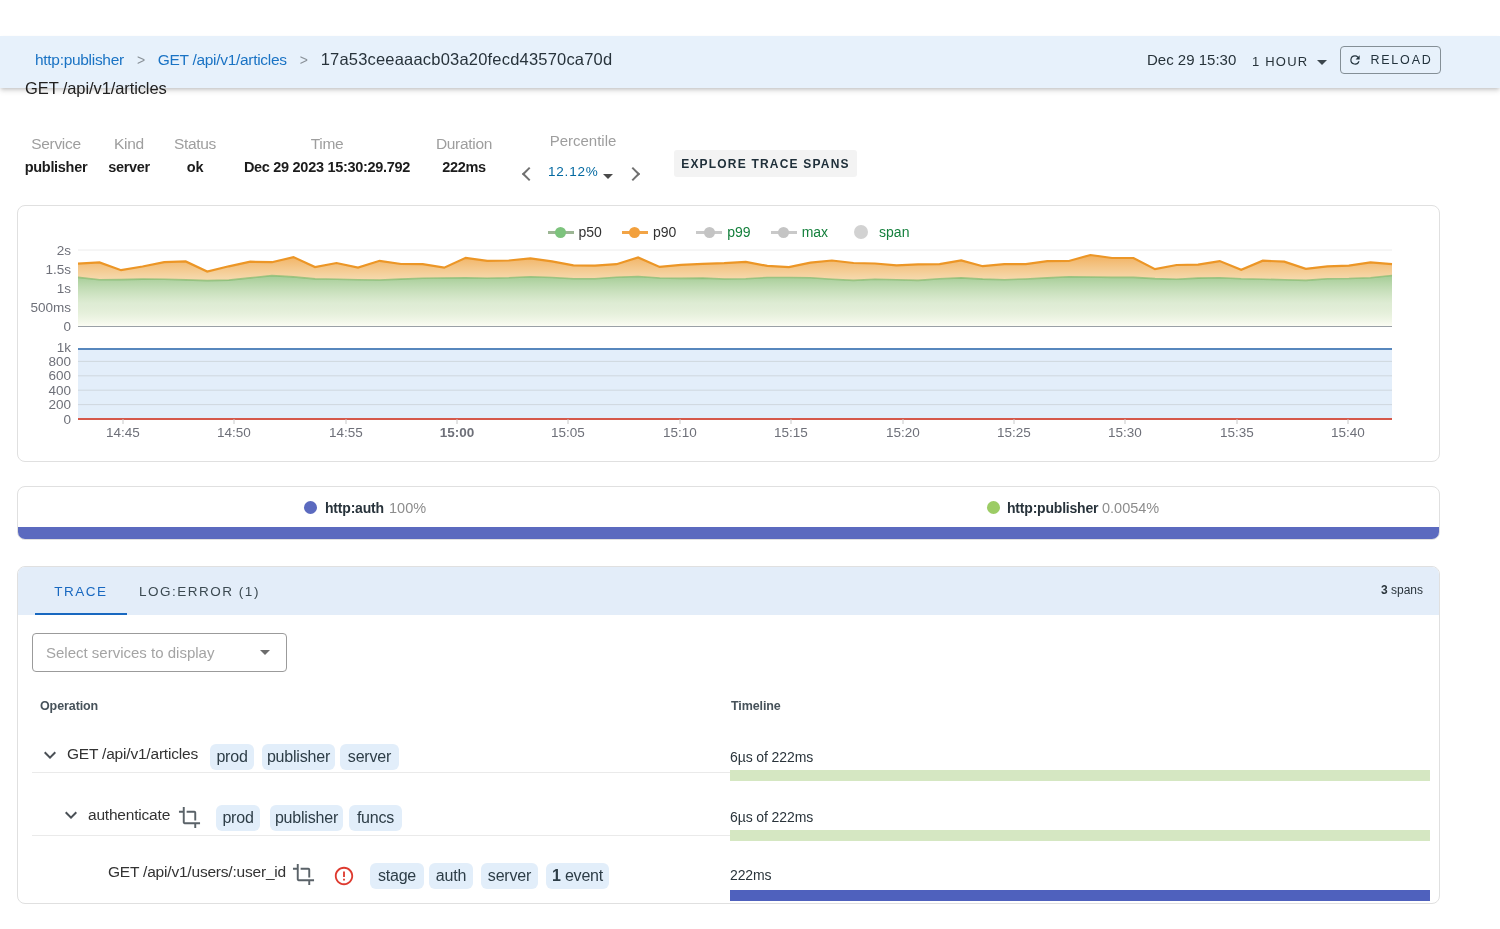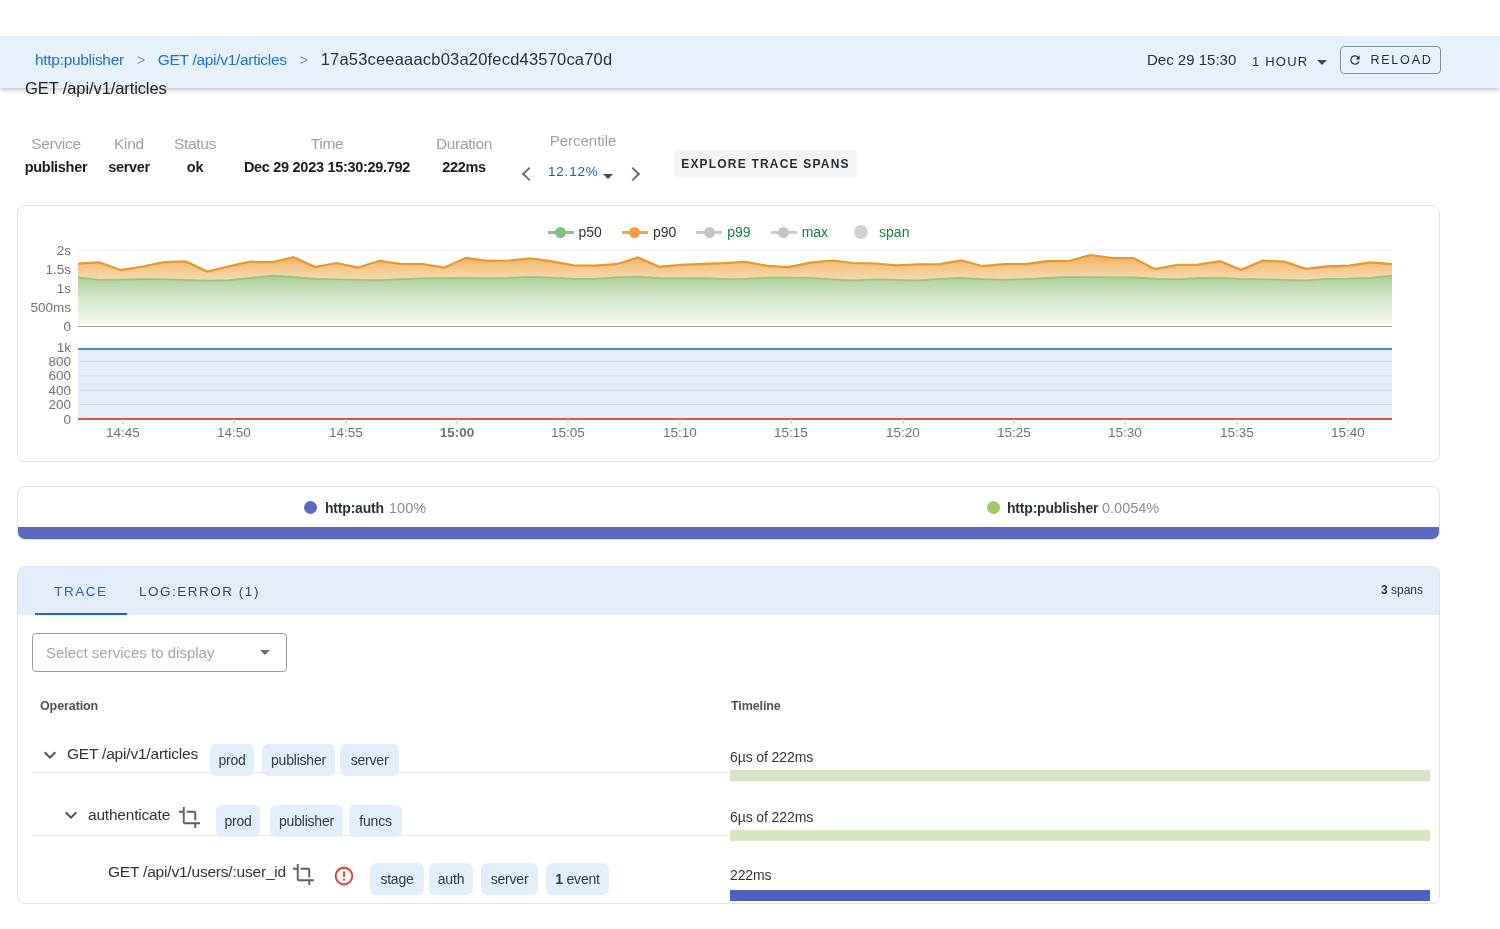--- a/index.html
+++ b/index.html
@@ -44,21 +44,21 @@
 .tab1{position:absolute;left:17px;top:0;width:92px;height:48px;display:flex;align-items:center;justify-content:center;font-size:13.5px;font-weight:500;letter-spacing:1.5px;color:#1868c0}
 .tab1 u{position:absolute;left:0;bottom:0;width:92px;height:2.5px;background:#1868c0}
 .tab2{position:absolute;left:109px;top:0;width:145px;height:48px;display:flex;align-items:center;justify-content:center;font-size:13.5px;font-weight:500;letter-spacing:1.5px;color:#3c4a52}
 .nspans{position:absolute;right:16px;top:16px;font-size:12px;color:#2a343b}
 .selectbox{position:absolute;left:14px;top:66px;width:255px;height:39px;border:1px solid #9b9b9b;border-radius:4px}
 .selectbox .ph{position:absolute;left:13px;top:10px;font-size:15px;color:#a4a4a4}
 .selectbox .tri{position:absolute;right:16px;top:16px;width:0;height:0;border-left:5.5px solid transparent;border-right:5.5px solid transparent;border-top:5.5px solid #6c6c6c}
 .colhead{position:absolute;font-size:12.5px;font-weight:700;color:#47525a;letter-spacing:-0.1px}
 .rsep{position:absolute;left:14px;width:1397px;height:1px;background:#eaeaea}
 .opname{position:absolute;font-size:15.5px;color:#333;letter-spacing:-0.2px;white-space:nowrap}
-.chip{position:absolute;height:32px;background:#e2eefa;border-radius:6px;font-size:14px;color:#2d3d47;display:flex;align-items:center;justify-content:center;letter-spacing:-0.2px}
+.chip{position:absolute;height:26px;background:#e2eefa;border-radius:6px;font-size:16px;color:#2d3d47;display:flex;align-items:center;justify-content:center;letter-spacing:-0.2px}
 .tltext{position:absolute;font-size:14px;color:#2a343b;letter-spacing:-0.1px}
 .tlbar{position:absolute;left:712px;width:700px;height:10.5px}
 .tlbar.g{background:#d5e7c2}
 .tlbar.b{background:#4f61bd}
 .icon{position:absolute}
 </style>
 </head>
 <body>
 <div id="page">
 

